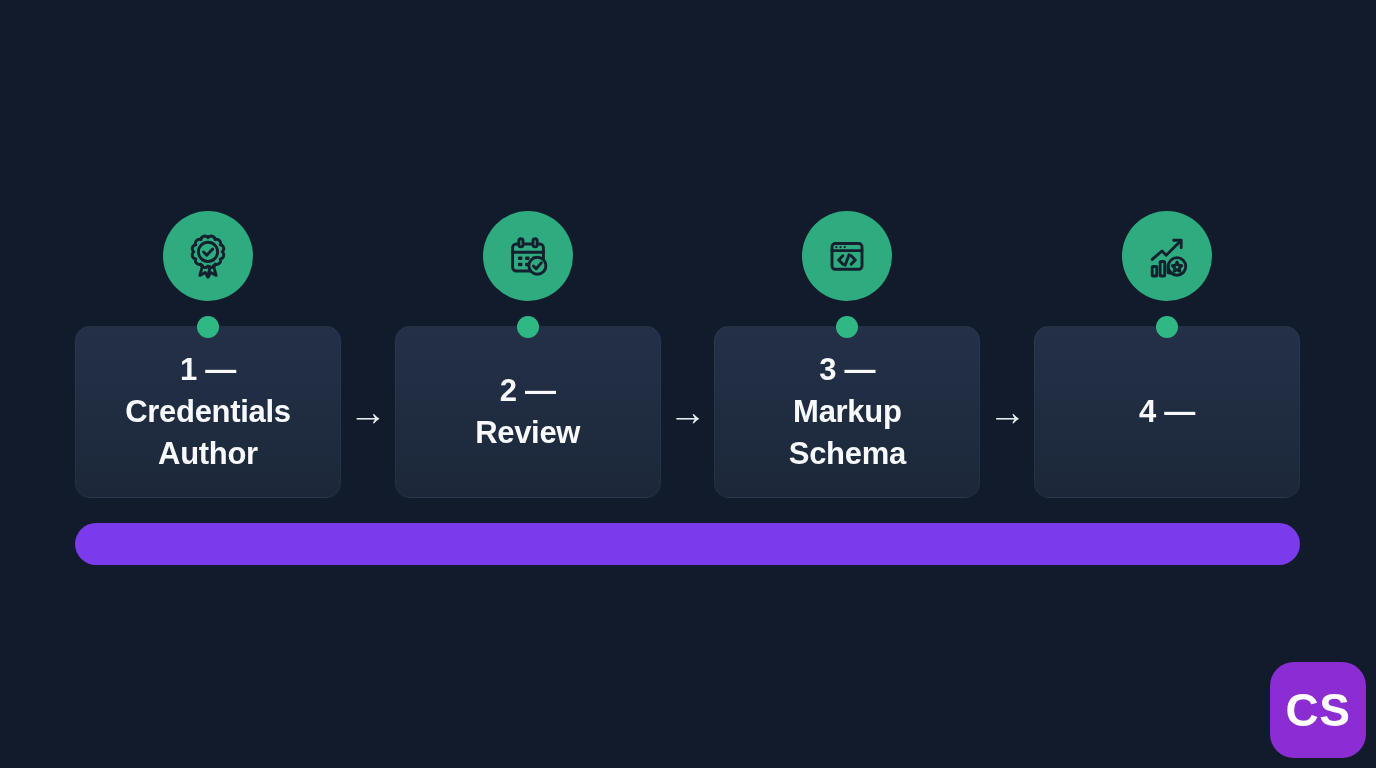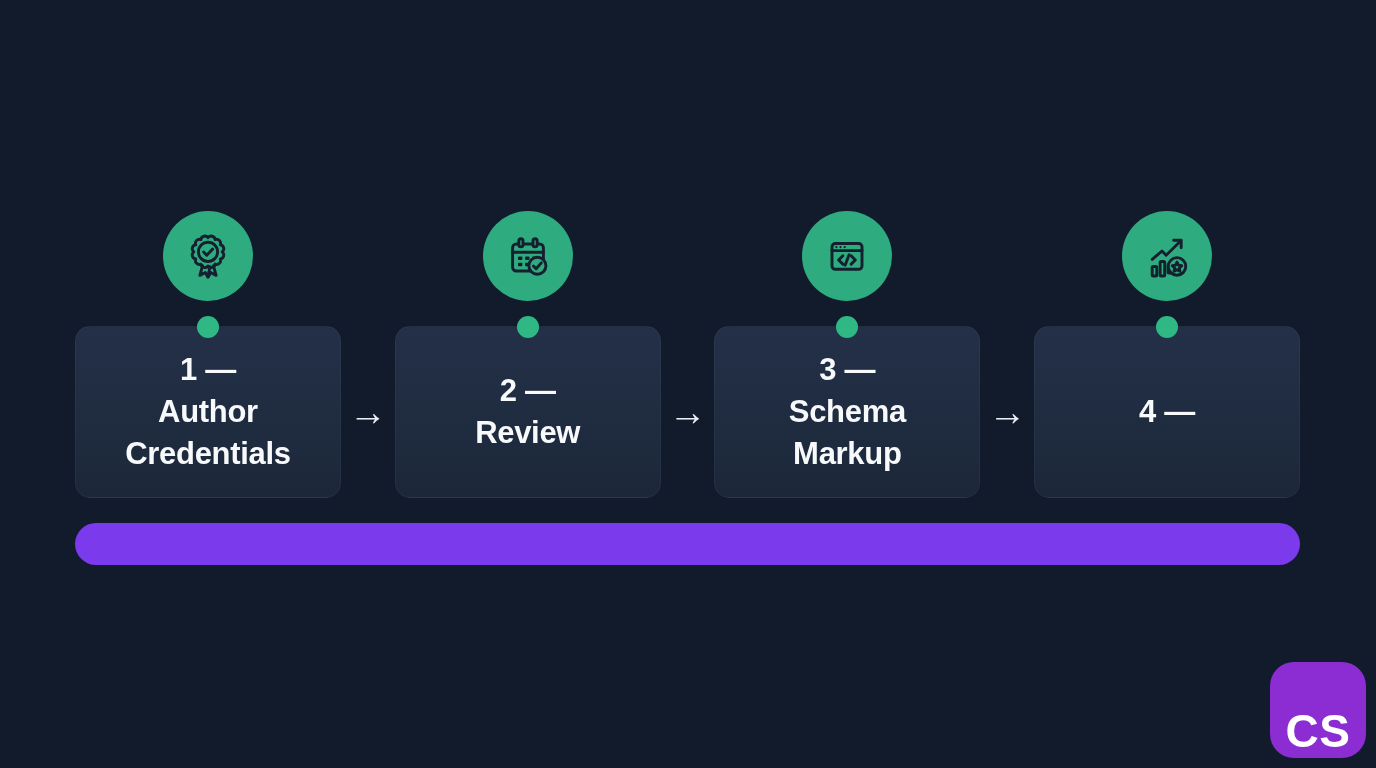--- a/index.html
+++ b/index.html
@@ -93,21 +93,21 @@
   }
   .logo {
     position: absolute;
     left: 1270px;
     top: 662px;
     width: 96px;
     height: 96px;
     border-radius: 24px;
     background: #8b2dd2;
     display: flex;
-    align-items: flex-end;
+    align-items: center;
     justify-content: center;
   }
   .logo-text {
     color: #ffffff;
     font-weight: 700;
     font-size: 46px;
     letter-spacing: 0.5px;
   }
 </style>
 </head>
@@ -126,22 +126,22 @@
             <polyline points="9.9 10.1 11.4 11.6 14.2 8.7"></polyline>
             <path d="M9.4 16.6 L8.1 21.3 L10.7 19.9 L11.9 22.1 L13 17.1"></path>
             <path d="M14.6 16.6 L15.9 21.3 L13.3 19.9 L12.1 22.1"></path>
           </svg>
         </span>
       </div>
       <div class="card">
         <div class="dot"></div>
         <div class="card-text">
           <span>1 —</span>
+          <span>Credentials</span>
           <span>Author</span>
-          <span>Credentials</span>
         </div>
       </div>
     </div>
 
     <div class="arrow-gap">
       <span class="arrow">→</span>
     </div>
 
     <div class="step">
       <div class="icon-circle">
@@ -186,22 +186,22 @@
             <polyline points="10 11.9 8 13.9 10 15.9"></polyline>
             <polyline points="14 11.9 16 13.9 14 15.9"></polyline>
             <line x1="13" y1="11.4" x2="11.1" y2="16.4"></line>
           </svg>
         </span>
       </div>
       <div class="card">
         <div class="dot"></div>
         <div class="card-text">
           <span>3 —</span>
+          <span>Markup</span>
           <span>Schema</span>
-          <span>Markup</span>
         </div>
       </div>
     </div>
 
     <div class="arrow-gap">
       <span class="arrow">→</span>
     </div>
 
     <div class="step">
       <div class="icon-circle">

